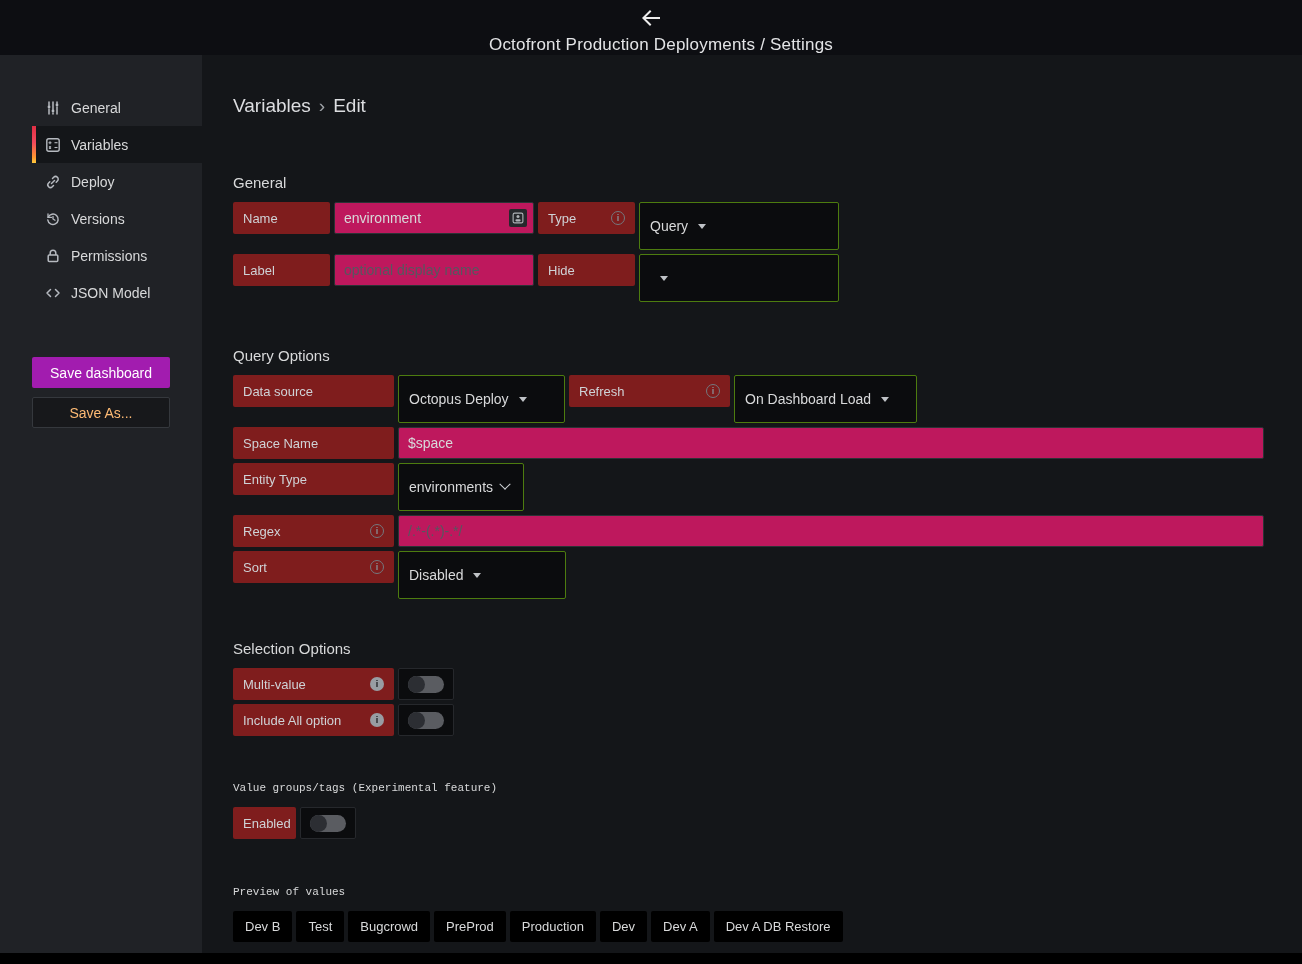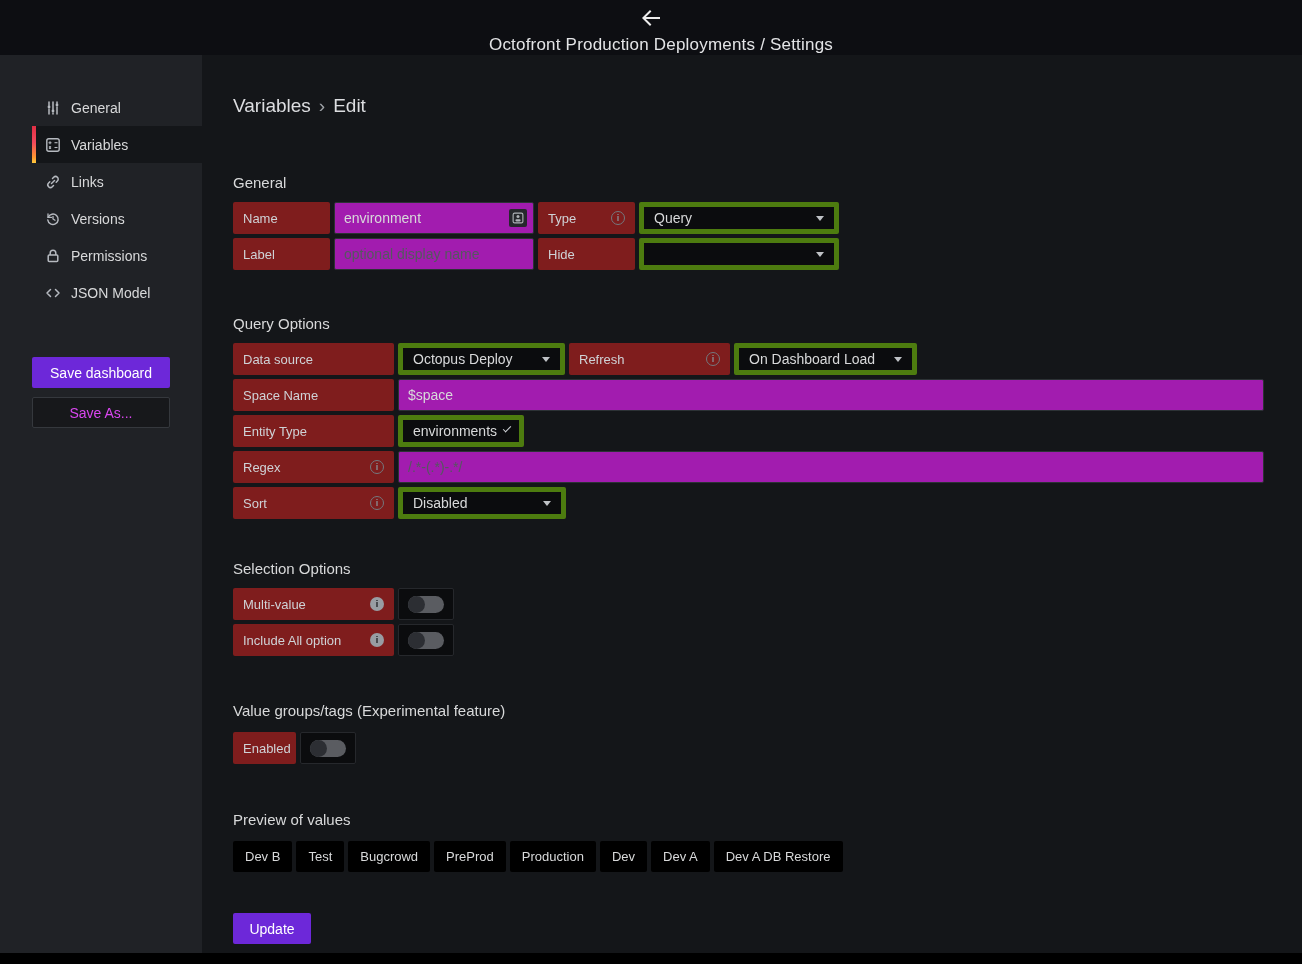--- a/index.html
+++ b/index.html
@@ -16,45 +16,45 @@
              background:#202226; padding-top:34px; }
   .nav-item { height:37px; display:flex; align-items:center; margin-left:32px;
               padding-left:13px; cursor:pointer; position:relative; color:#d8d9da;
               font-size:14px; }
   .nav-item .nicon { width:16px; height:16px; margin-right:10px; display:flex;
                      align-items:center; justify-content:center; }
   .nav-item.active { background:#141619; }
   .nav-item.active::before { content:""; position:absolute; left:0; top:0; bottom:0;
               width:4px; background:linear-gradient(180deg,#e02f44 0%,#f2495c 45%,#ff9830 85%,#ffcb3d 100%); }
   .side-buttons { margin:46px 0 0 32px; display:flex; flex-direction:column; width:138px; }
-  .btn-blue { background:#6d28d9; color:#fff; border:none; border-radius:2px;
+  .btn-blue { background:#a21caf; color:#fff; border:none; border-radius:2px;
               height:31px; font-size:14px; font-family:inherit; cursor:pointer; }
-  .btn-ghost { margin-top:9px; background:#17181b; color:#d946ef; border:1px solid #35383d;
+  .btn-ghost { margin-top:9px; background:#17181b; color:#fdba74; border:1px solid #35383d;
                border-radius:2px; height:31px; font-size:14px; font-family:inherit; cursor:pointer; }
   
   .content { position:absolute; left:202px; top:55px; width:1100px; height:909px;
              background:#141619; padding:40px 38px 0 31px; }
   .breadcrumb { font-size:19px; color:#dcdde0; font-weight:400; }
   .breadcrumb .sep { color:#9fa3a8; margin:0 8px; }
   .section { margin-top:0; }
   .section-h { color:#d8d9da; font-size:15px; font-weight:500; margin-bottom:11px; }
-  .section-h.big { font-size:15px; margin-bottom:13px; }
+  .section-h.big { font-size:11px; margin-bottom:13px;font-family:Liberation Mono, monospace; }
   .frow { display:flex; margin-bottom:4px; }
   .flabel { background:#7f1d1d; color:#cfd2d6; font-size:13px; height:32px;
             display:flex; align-items:center; padding:0 10px; border-radius:2px;
             margin-right:4px; flex:none; }
   .flabel.spread { justify-content:space-between; }
-  .finput { background:#a21caf; border:1px solid #2c3235; border-radius:2px; height:32px;
+  .finput { background:#be185d; border:1px solid #2c3235; border-radius:2px; height:32px;
             color:#d8d9da; font-size:14px; padding:0 9px; font-family:inherit;
             margin-right:4px; outline:none; }
   .finput::placeholder { color:#55585f; opacity:1; }
   .input-wrap { position:relative; margin-right:4px; flex:none; }
   .input-wrap .finput { width:100%; margin:0; padding-right:30px; }
-  .fselect { background:#0b0c0e; border:5px solid #4d7c0f; border-radius:2px; height:32px;
-             display:flex; align-items:center; justify-content:space-between;
+  .fselect { background:#0b0c0e; border:1px solid #4d7c0f; border-radius:2px; height:48px;
+             display:flex; align-items:center; justify-content:flex-start;
              color:#d8d9da; font-size:14px; padding:0 10px; margin-right:4px;
              cursor:pointer; flex:none; }
   .caret { width:0; height:0; border-left:4px solid transparent; border-right:4px solid transparent;
            border-top:5px solid #bfc2c6; margin-left:10px; }
   .grow { flex:1 1 auto; margin-right:0; }
   .info-o { width:14px; height:14px; border:1px solid #74787e; border-radius:50%;
             color:#8b9096; font-size:9px; display:flex; align-items:center; justify-content:center;
             font-weight:700; flex:none; cursor:default; }
   .info-f { width:14px; height:14px; background:#989da3; border-radius:50%;
             color:#17181b; font-size:9px; display:flex; align-items:center; justify-content:center;
@@ -117,21 +117,21 @@
         <span>Variables</span>
       </div>
       <div class="nav-item">
         <span class="nicon">
           <svg width="16" height="16" viewBox="0 0 16 16" fill="none" stroke="#b6bac0" stroke-width="1.5" stroke-linecap="round">
             <path d="M6.5 9.5l3-3"></path>
             <path d="M7.5 4.5l1.2-1.2a2.6 2.6 0 0 1 3.7 3.7L11.2 8.2"></path>
             <path d="M8.5 11.5l-1.2 1.2a2.6 2.6 0 0 1-3.7-3.7l1.2-1.2"></path>
           </svg>
         </span>
-        <span>Links</span>
+        <span>Deploy</span>
       </div>
       <div class="nav-item">
         <span class="nicon">
           <svg width="16" height="16" viewBox="0 0 16 16" fill="none" stroke="#b6bac0" stroke-width="1.5" stroke-linecap="round">
             <path d="M3.2 6.2A5.2 5.2 0 1 1 2.8 9"></path>
             <path d="M3 3v3.4h3.4" stroke-width="1.3"></path>
             <path d="M8 5.5V8l2 1.2" stroke-width="1.3"></path>
           </svg>
         </span>
         <span>Versions</span>

